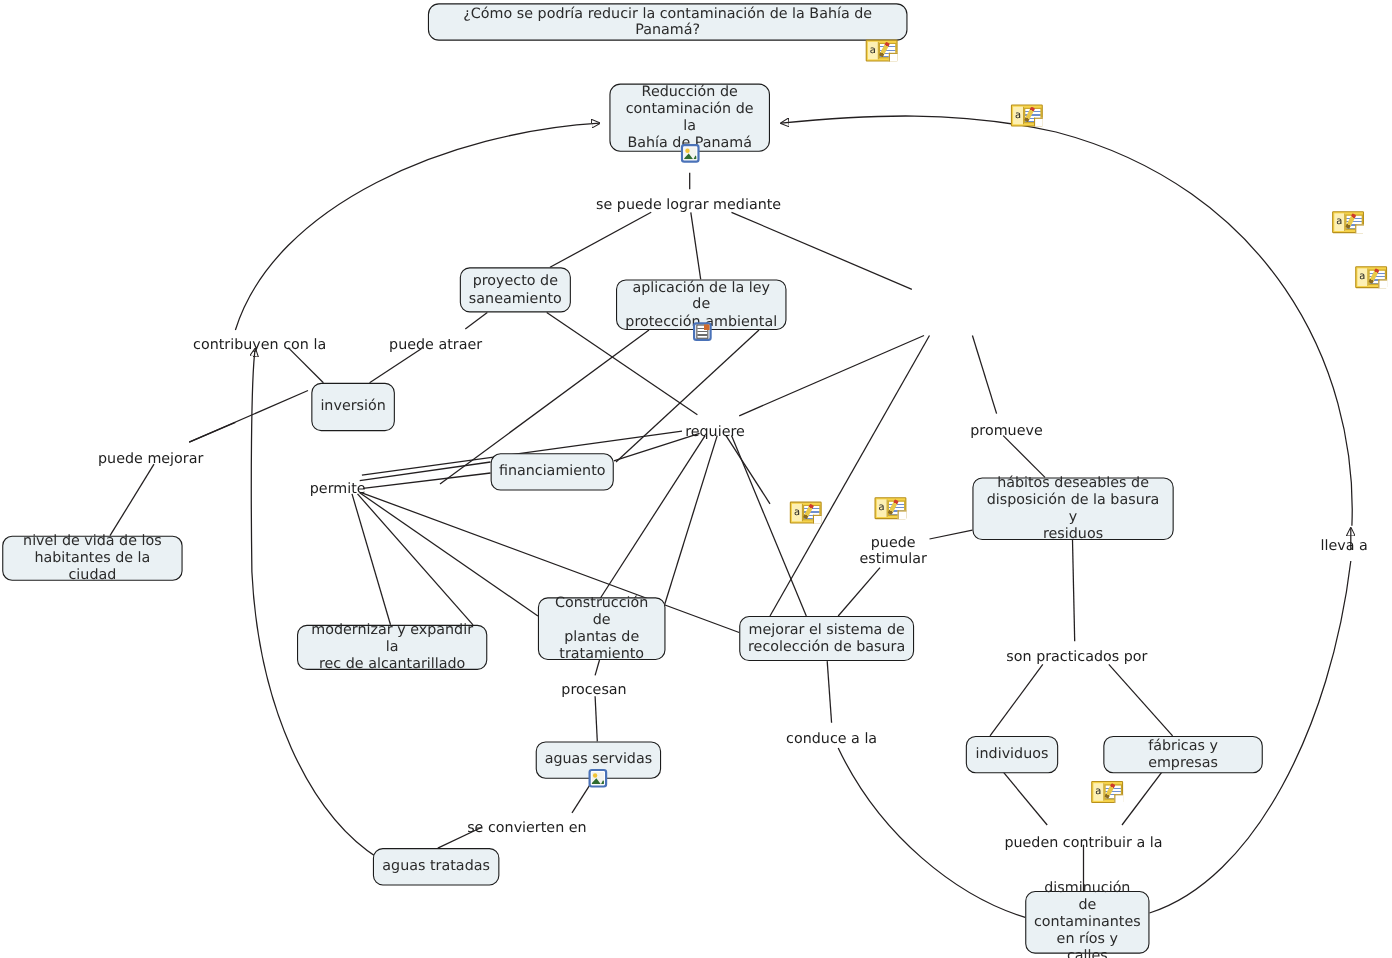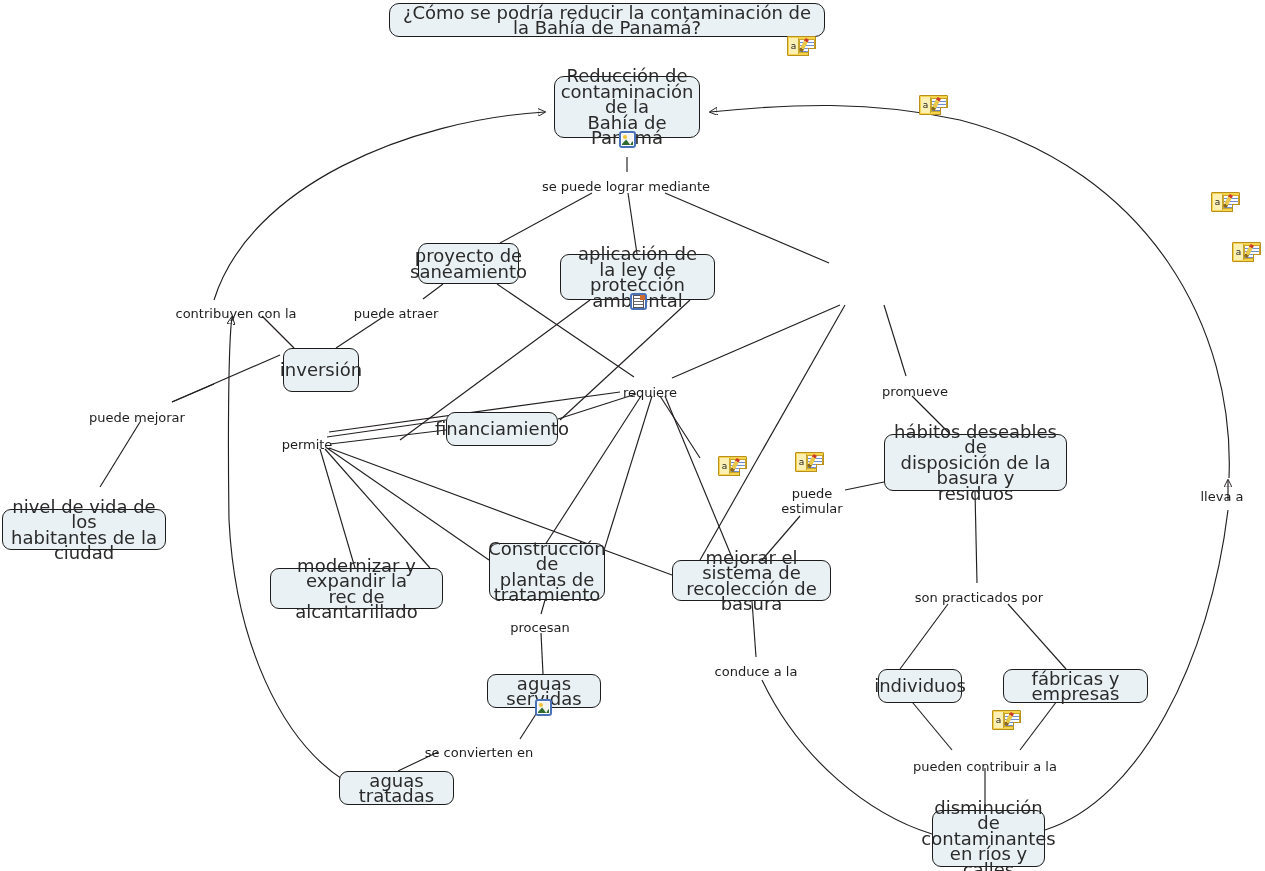--- a/index.html
+++ b/index.html
@@ -16,21 +16,21 @@
   svg#edges{position:absolute;left:0;top:0;width:1265px;height:871px;pointer-events:none;}
   svg#edges line, svg#edges path{stroke:#231f20;stroke-width:1.15;fill:none;}
 
   .node{
     position:absolute;
     box-sizing:border-box;
     background:#eaf1f4;
     border:1.3px solid #1c1c1c;
     border-radius:9px;
     text-align:center;
-    font-size:18px;
+    font-size:13px;
     line-height:15.5px;
     color:#2a2a2a;
     display:flex;
     align-items:center;
     justify-content:center;
     padding:16px 7px;
     white-space:pre-line;
   }
   .node.root{border-radius:10px;}
 
@@ -247,21 +247,21 @@
   <div class="doc-badge" style="left:630px;top:293px;">
     <div class="sheet"></div>
     <div class="corner"></div>
   </div>
 
 
   <div class="node" style="left:283px;top:348px;width:76px;height:44px;">inversión</div>
 
   <div class="node" style="left:446px;top:412px;width:112px;height:27px;">financiamiento</div>
 
-  <div class="node" style="left:2px;top:487px;width:164px;height:41px;margin-top:22px;">nivel de vida de los
+  <div class="node" style="left:2px;top:487px;width:164px;height:41px;">nivel de vida de los
 habitantes de la ciudad</div>
 
   <div class="node" style="left:884px;top:434px;width:183px;height:57px;">hábitos deseables de
 disposición de la basura y
 residuos</div>
 
   <div class="node" style="left:270px;top:568px;width:173px;height:41px;">modernizar y expandir la
 rec de alcantarillado</div>
 
   <div class="node" style="left:489px;top:543px;width:116px;height:57px;">Construcción de

